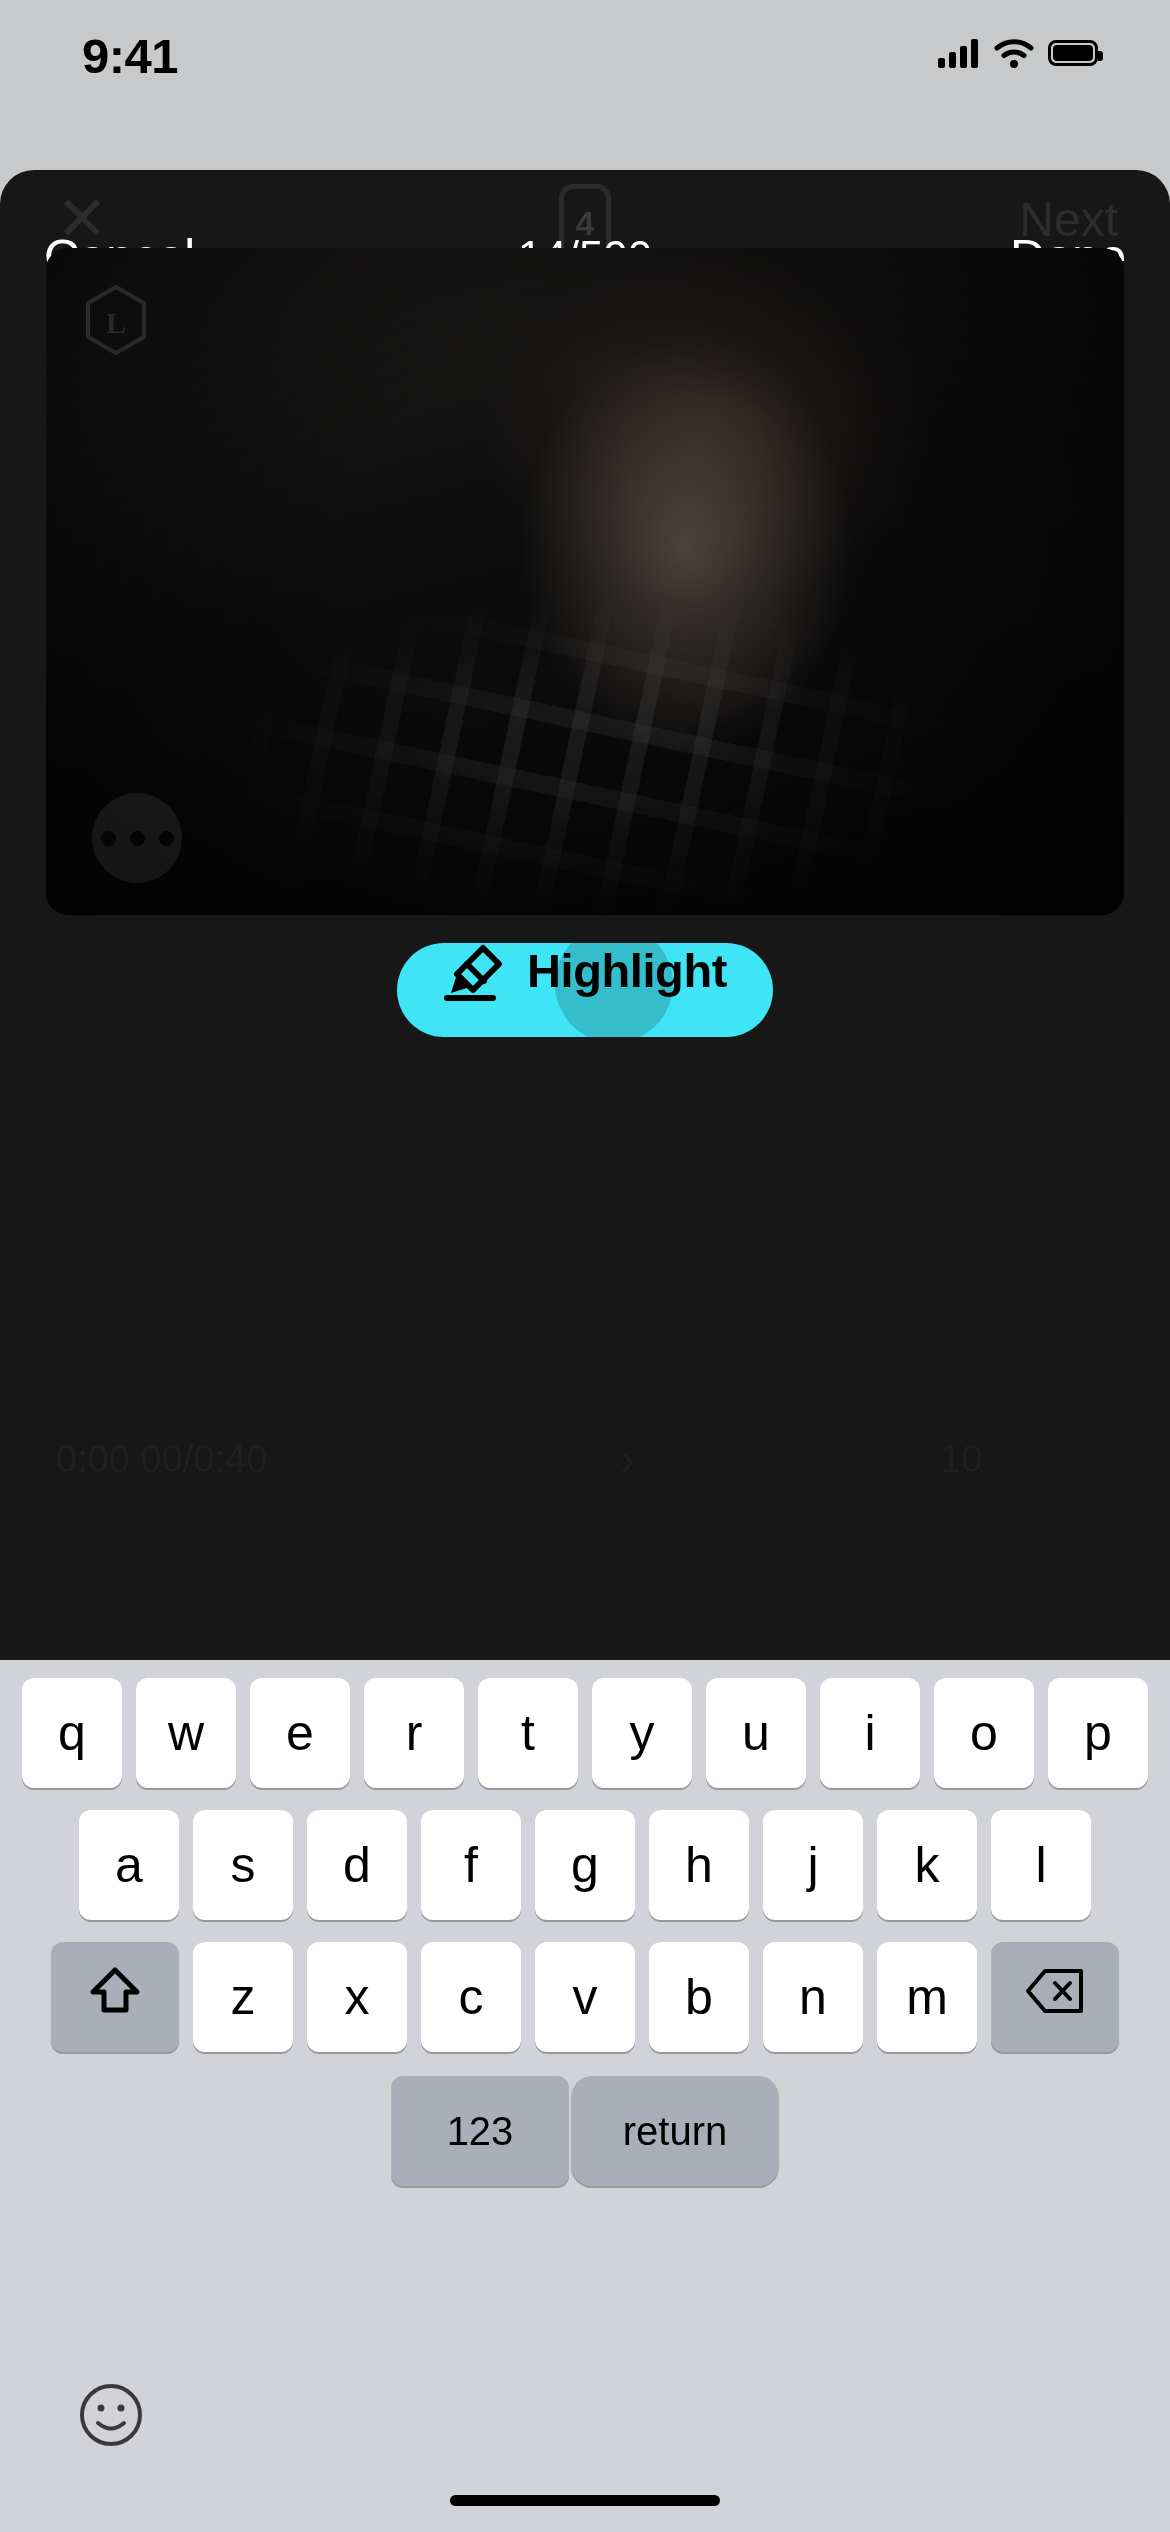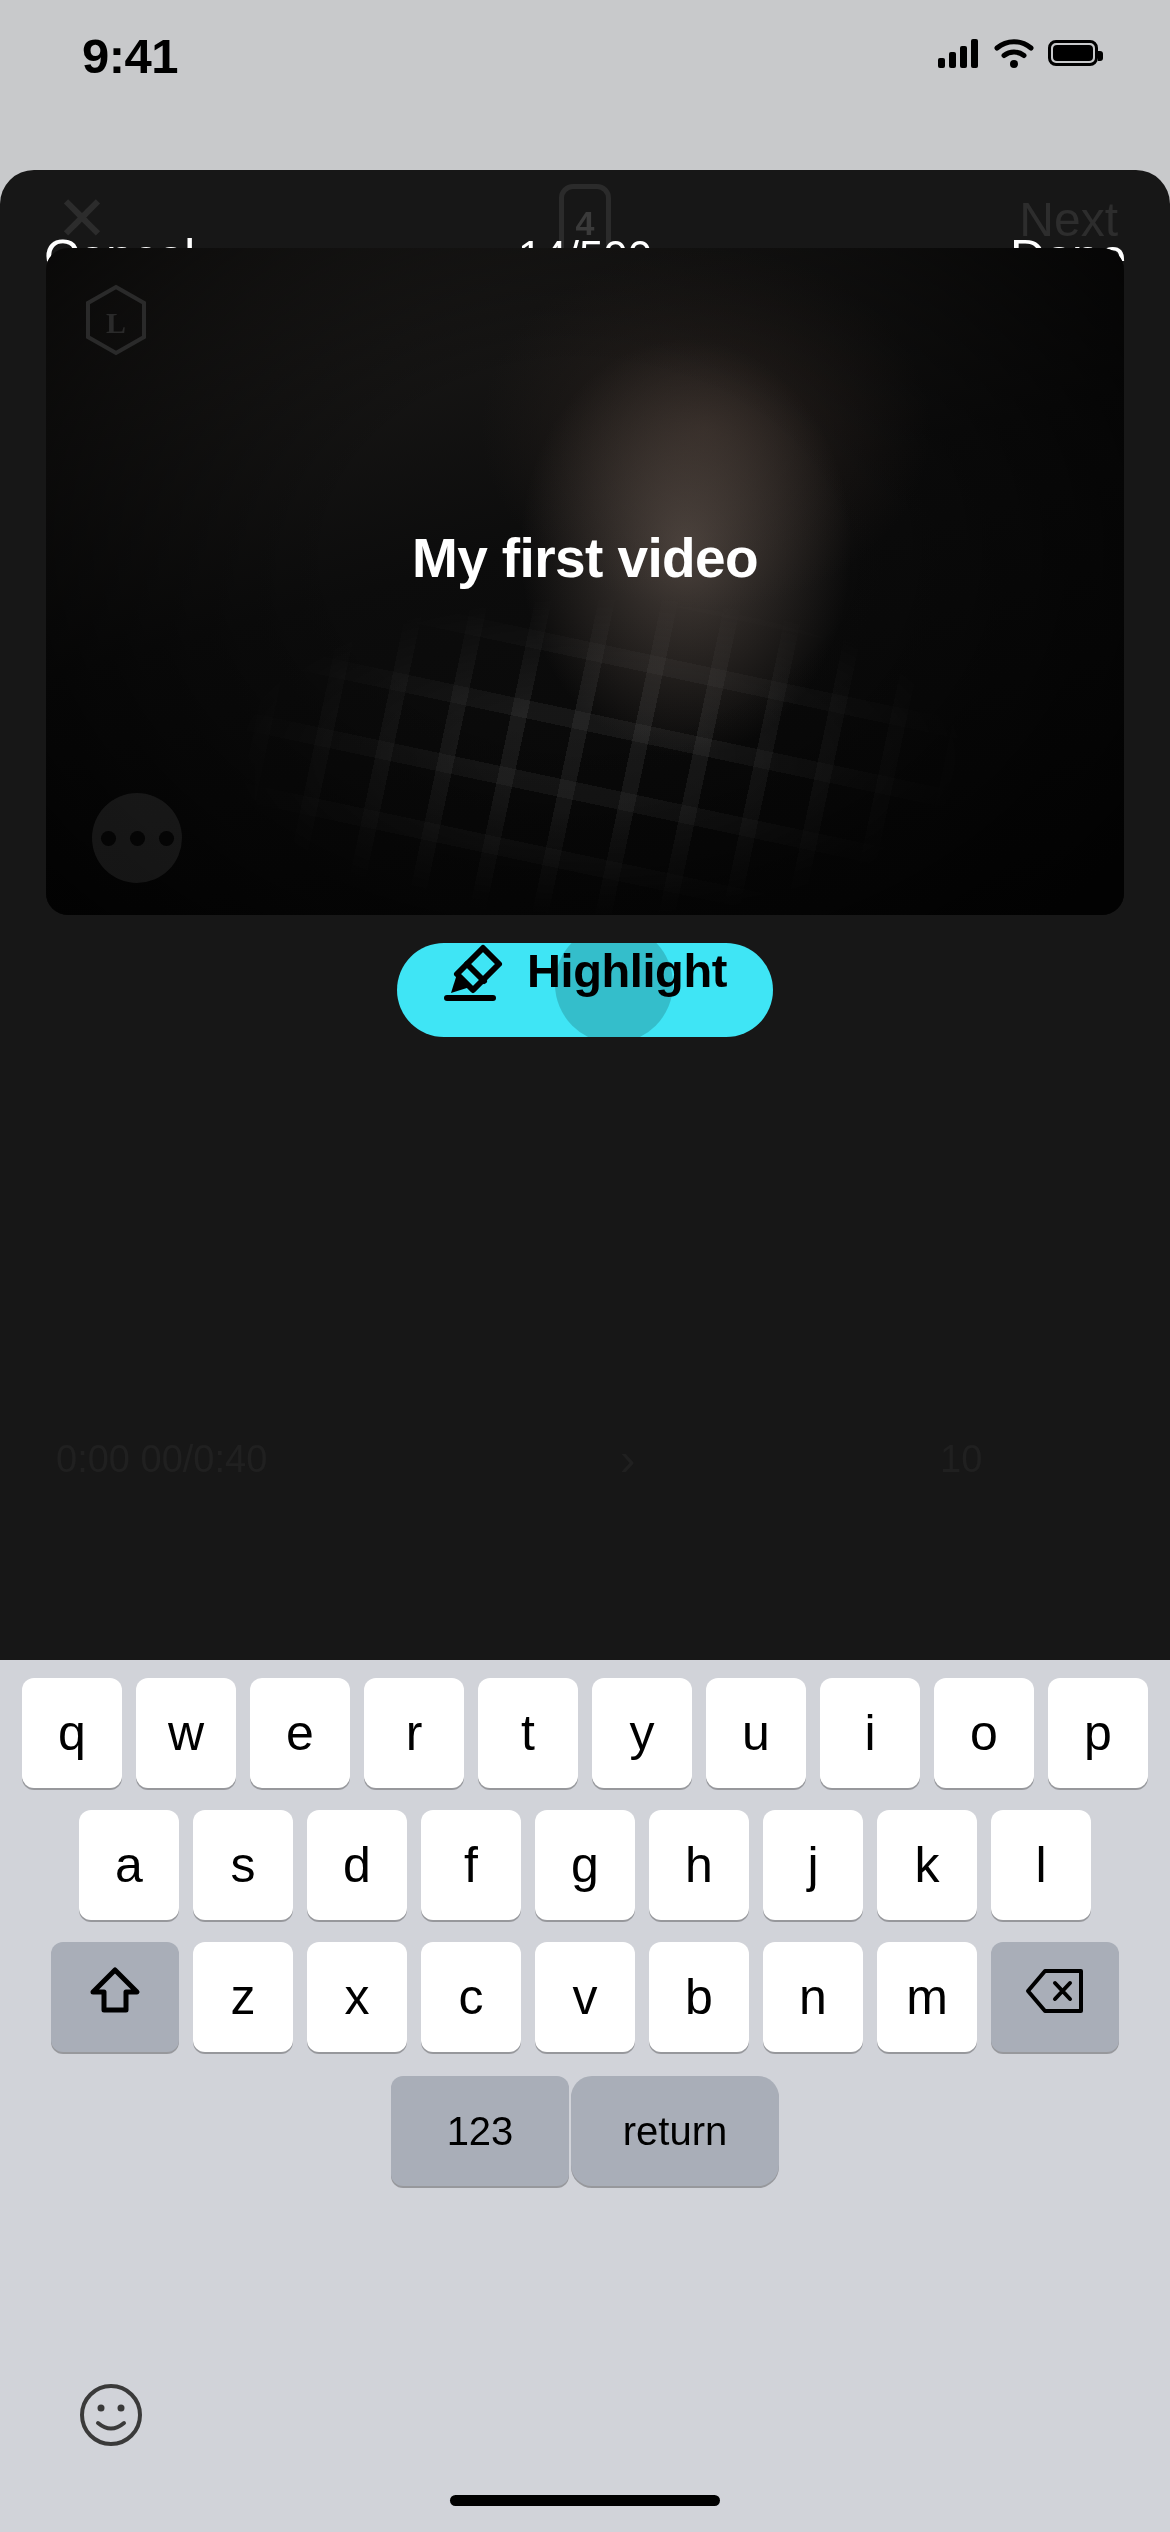--- a/index.html
+++ b/index.html
@@ -228,21 +228,20 @@
     <div class="vc-plaid"></div>
     <div class="vc-vignette"></div>
 
     <div class="vc-logo">
       <svg width="64" height="72" viewBox="0 0 64 72">
         <polygon points="32,3 60,19 60,53 32,69 4,53 4,19" fill="none" stroke="#2a2a2a" stroke-width="4"></polygon>
         <text x="32" y="49" font-family="'Liberation Serif', serif" font-size="30" font-weight="700" fill="#2a2a2a" text-anchor="middle">L</text>
       </svg>
     </div>
 
-    <div class="vc-title">My first video</div>
 
     <div class="vc-more">
       <i></i>
       <i></i>
       <i></i>
     </div>
   </div>
 
   <div class="hl-wrap">
     <div class="hl-btn">

